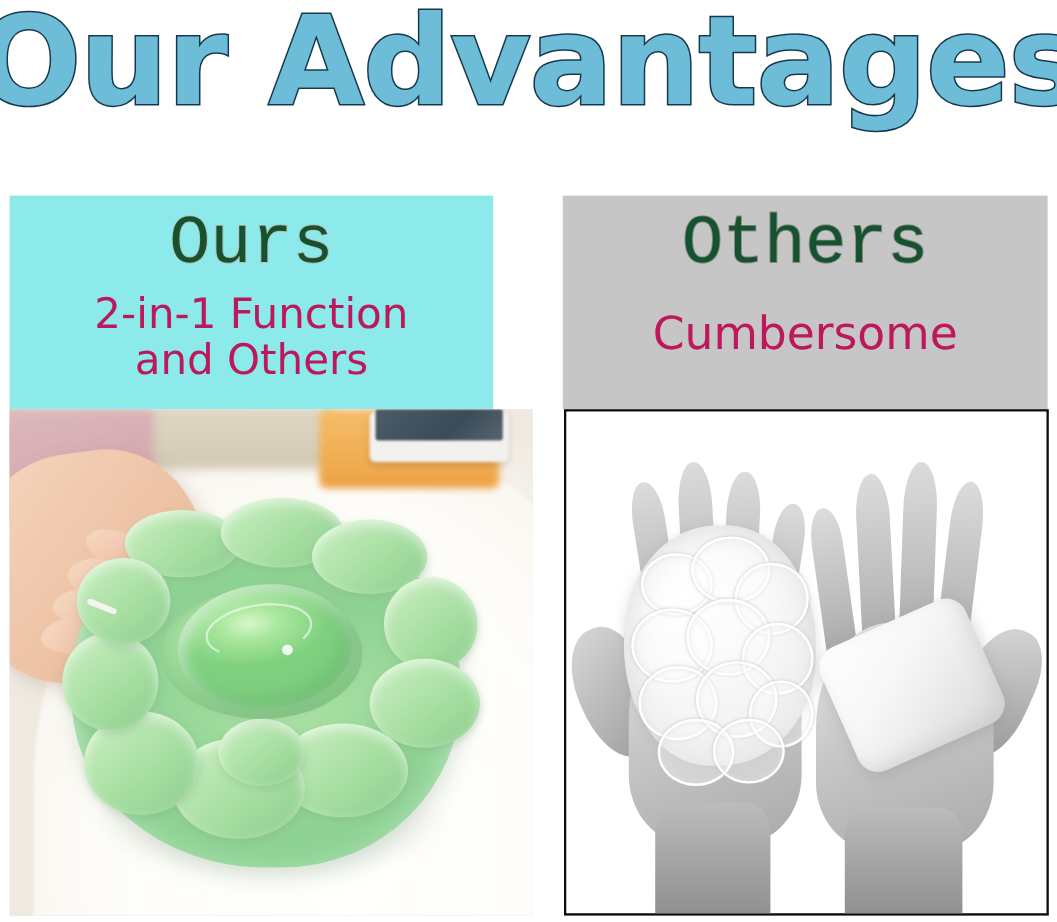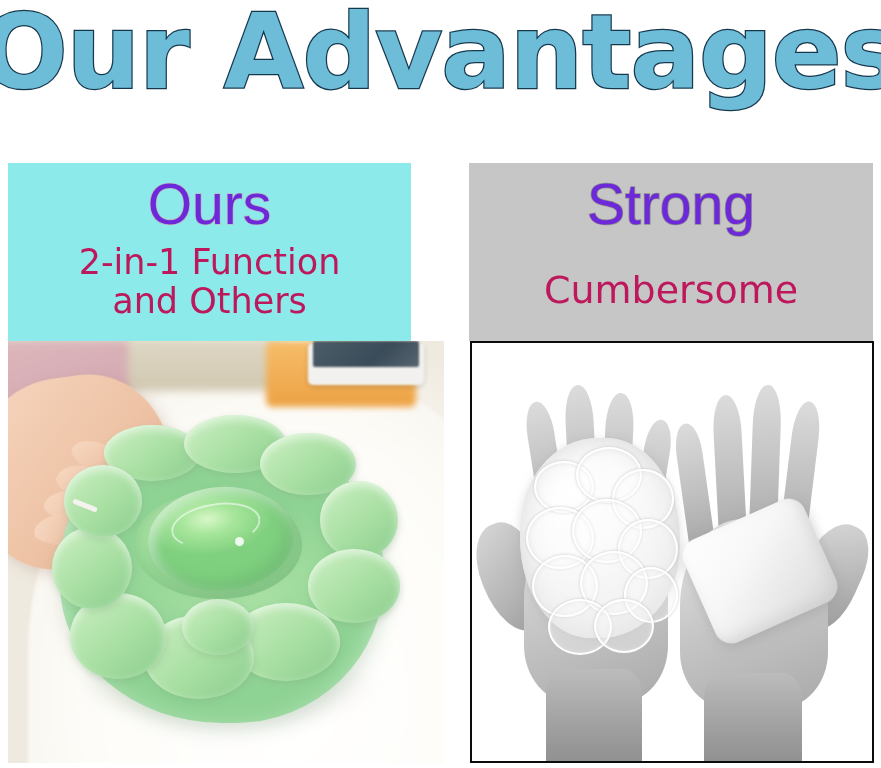--- a/index.html
+++ b/index.html
@@ -69,41 +69,41 @@
     height: 180px;
     background: #8ceaea;
   }
   #header-others {
     width: 404px;
     height: 178px;
     background: #c6c6c6;
   }
 
   .panel-title {
-    font-family: Liberation Sans, sans-serif;
+    font-family: Liberation Mono, monospace;
     font-weight: 400;
     font-size: 57px;
     line-height: 1.14;
-    color: #6d28d9;
+    color: #14532d;
     -webkit-text-stroke: 1.6px #b9bcc0;
     paint-order: stroke fill;
     user-select: none;
   }
   #header-others .panel-title { -webkit-text-stroke: 1.6px #8d8d8d; }
 
   .panel-sub {
     font-family: "DejaVu Sans", sans-serif;
     font-weight: 400;
     font-size: 35px;
     line-height: 1.12;
     color: #be185d;
     margin-top: 6px;
     user-select: none;
   }
-  #sub-others { font-size: 38px; margin-top: 32px; }
+  #sub-others { font-size: 38px; margin-top: 20px; }
 
   
   .photo {
     position: absolute;
     overflow: hidden;
   }
   #photo-ours {
     left: 0;
     top: 229px;
     width: 436px;
@@ -341,21 +341,21 @@
       <div class="l-inner"></div>
       <div class="l-soap"></div>
       <div class="l-soap-dot"></div>
       <div class="l-string"></div>
     </div>
   </div>
 
   <div class="panel" id="panel-others">
 
     <div class="panel-header" id="header-others">
-      <div class="panel-title">Strong</div>
+      <div class="panel-title">Others</div>
       <div class="panel-sub" id="sub-others">Cumbersome</div>
     </div>
 
     <div class="photo" id="photo-others">
       <div class="r-bg"></div>
 
       <div class="r-hand">
         <div class="r-fing" style="left:62px;  top:58px;  width:27px; height:150px; transform:rotate(-9deg);"></div>
         <div class="r-fing" style="left:96px;  top:42px;  width:28px; height:166px; transform:rotate(-3deg);"></div>
         <div class="r-fing" style="left:131px; top:50px;  width:28px; height:160px; transform:rotate(3deg);"></div>

